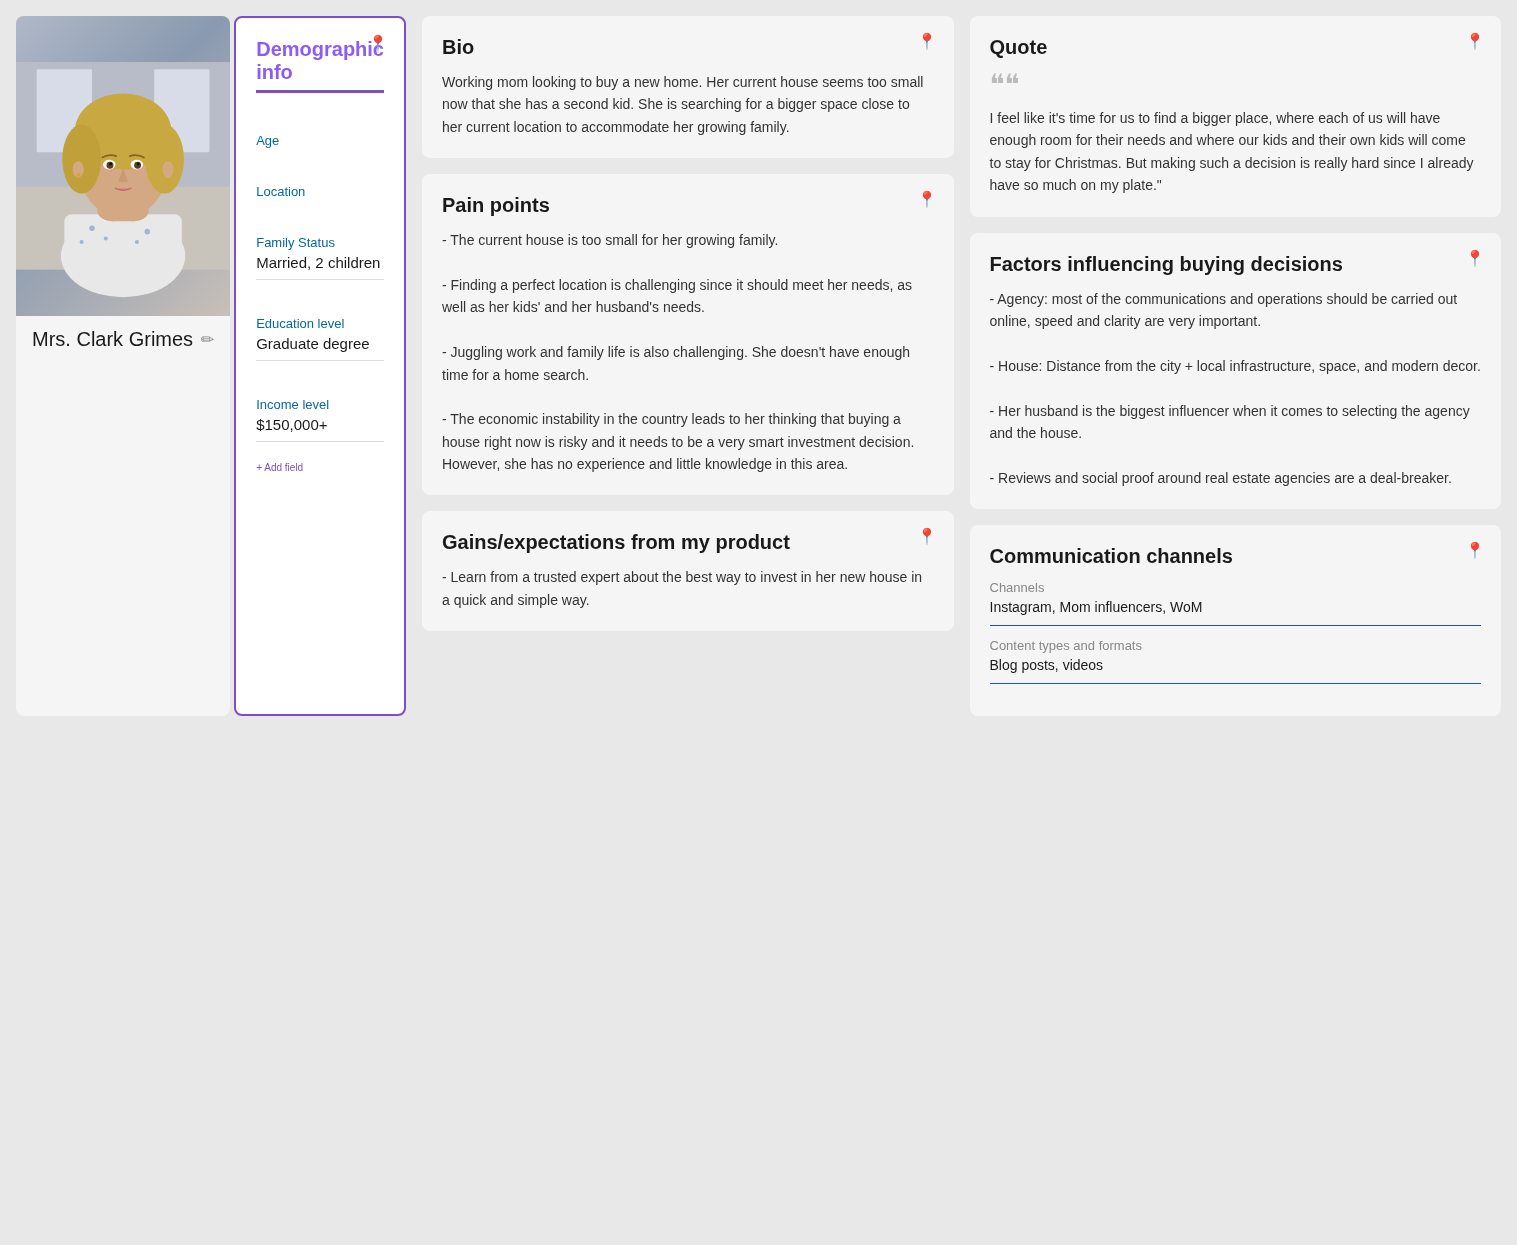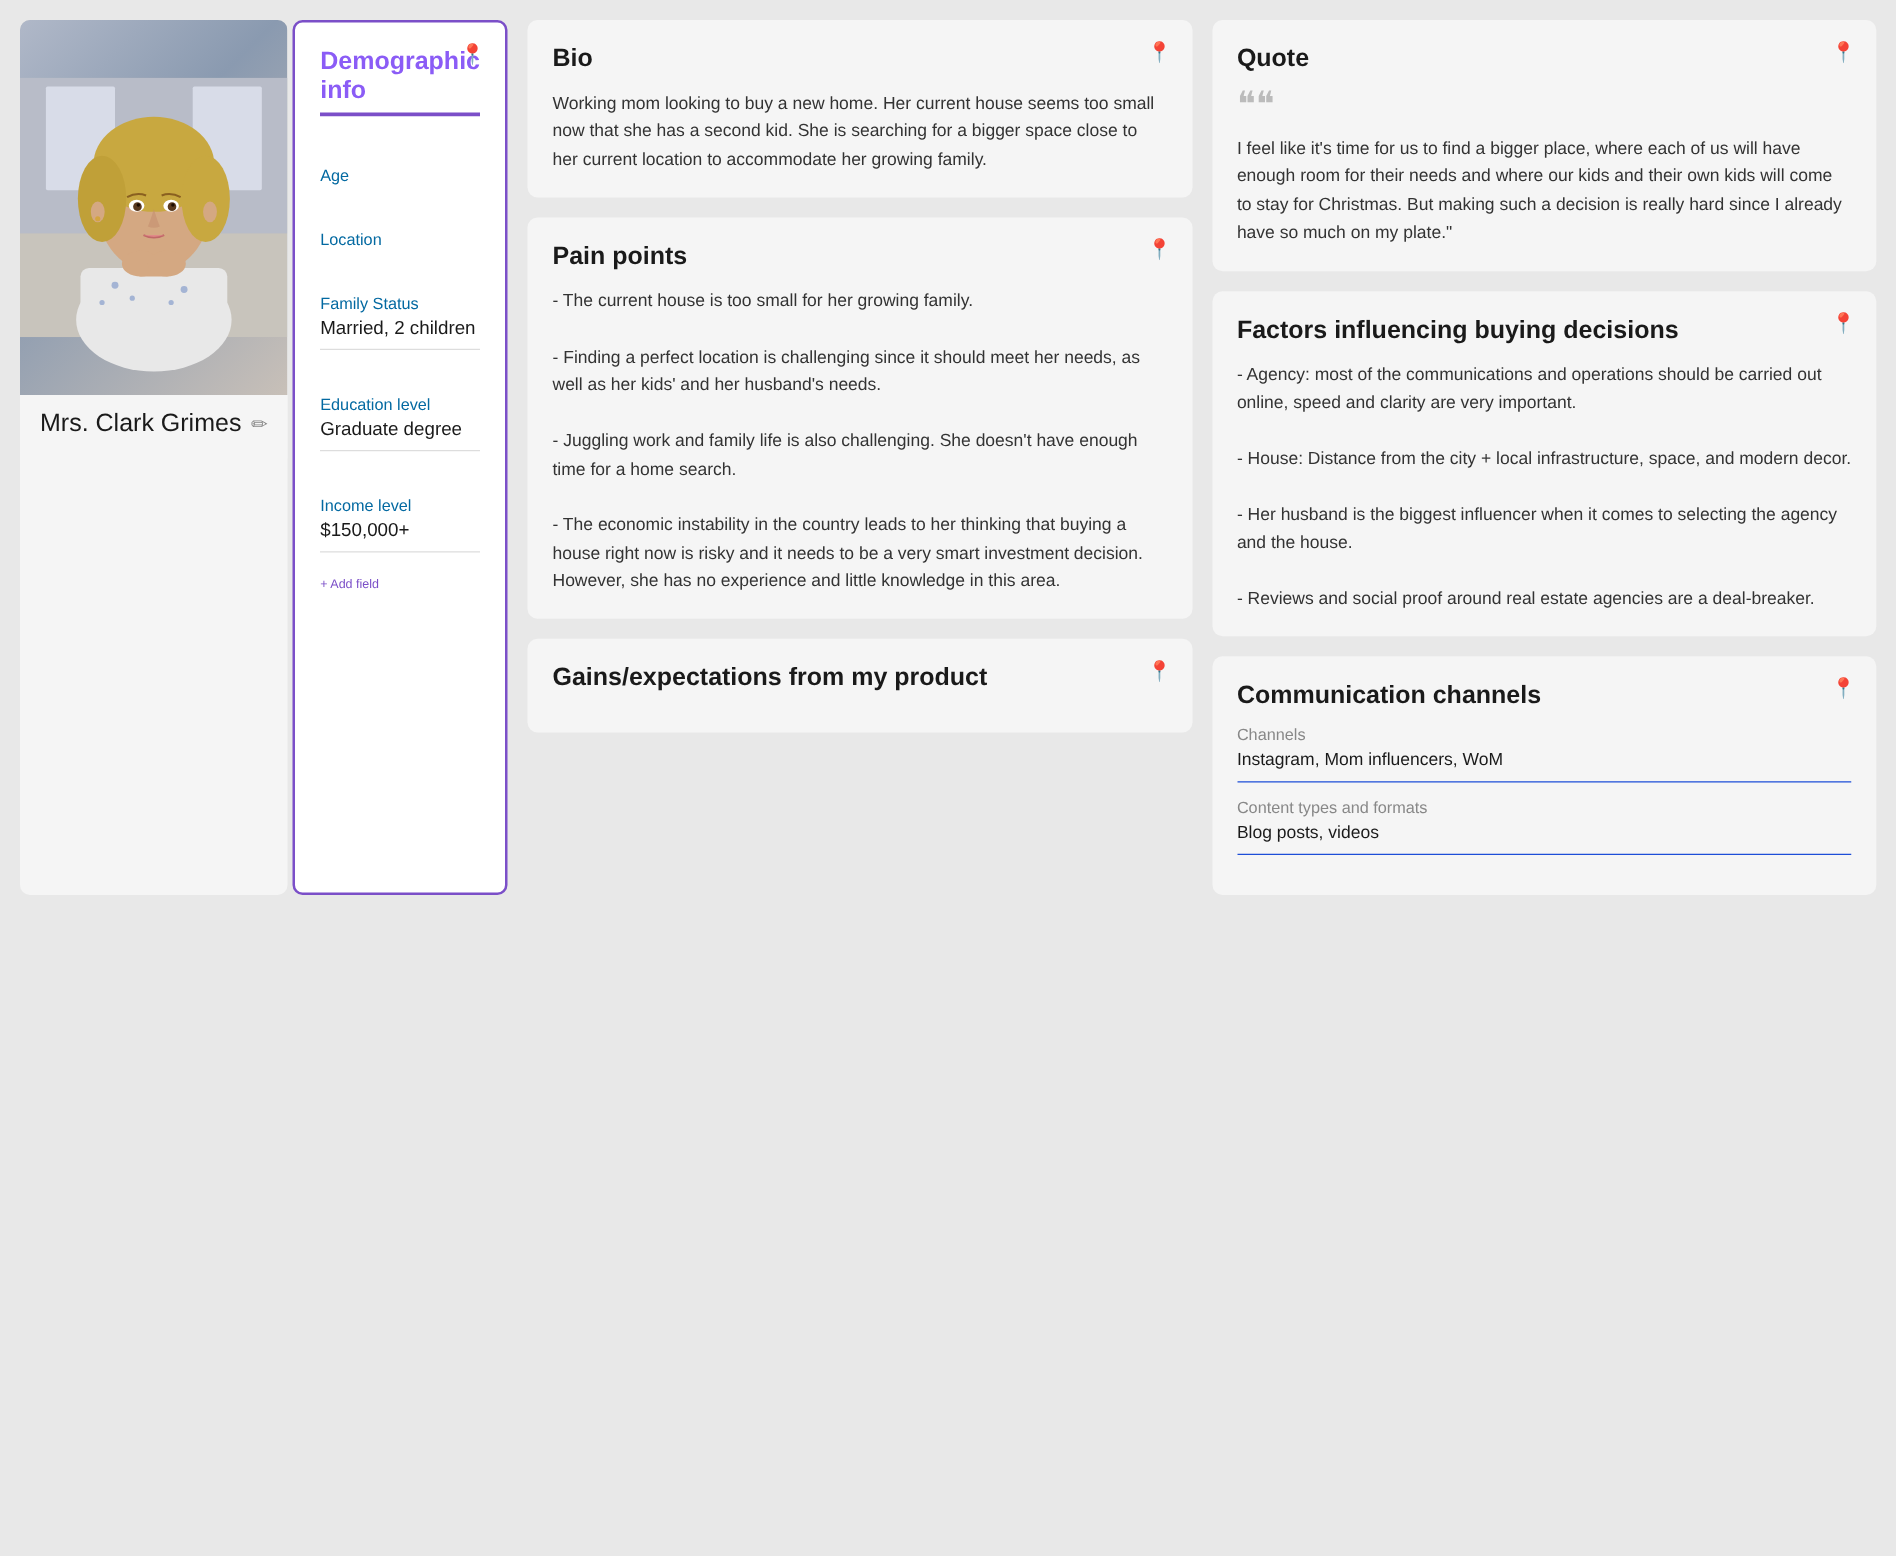--- a/index.html
+++ b/index.html
@@ -280,20 +280,21 @@
 - Finding a perfect location is challenging since it should meet her needs, as well as her kids' and her husband's needs.
 
 - Juggling work and family life is also challenging. She doesn't have enough time for a home search.
 
 - The economic instability in the country leads to her thinking that buying a house right now is risky and it needs to be a very smart investment decision. However, she has no experience and little knowledge in this area.</div>
     </div>
 
     <div class="card">
       <span class="card-icon">📍</span>
       <div class="card-title">Gains/expectations from my product</div>
+      <div class="card-body">- Learn from a trusted expert about the best way to invest in her new house in a quick and simple way.</div>
     </div>
 
   </div>
 
   <div class="right-col">
 
     <div class="card">
       <span class="card-icon">📍</span>
       <div class="card-title">Quote</div>
       <div class="quote-mark">❝❝</div>

